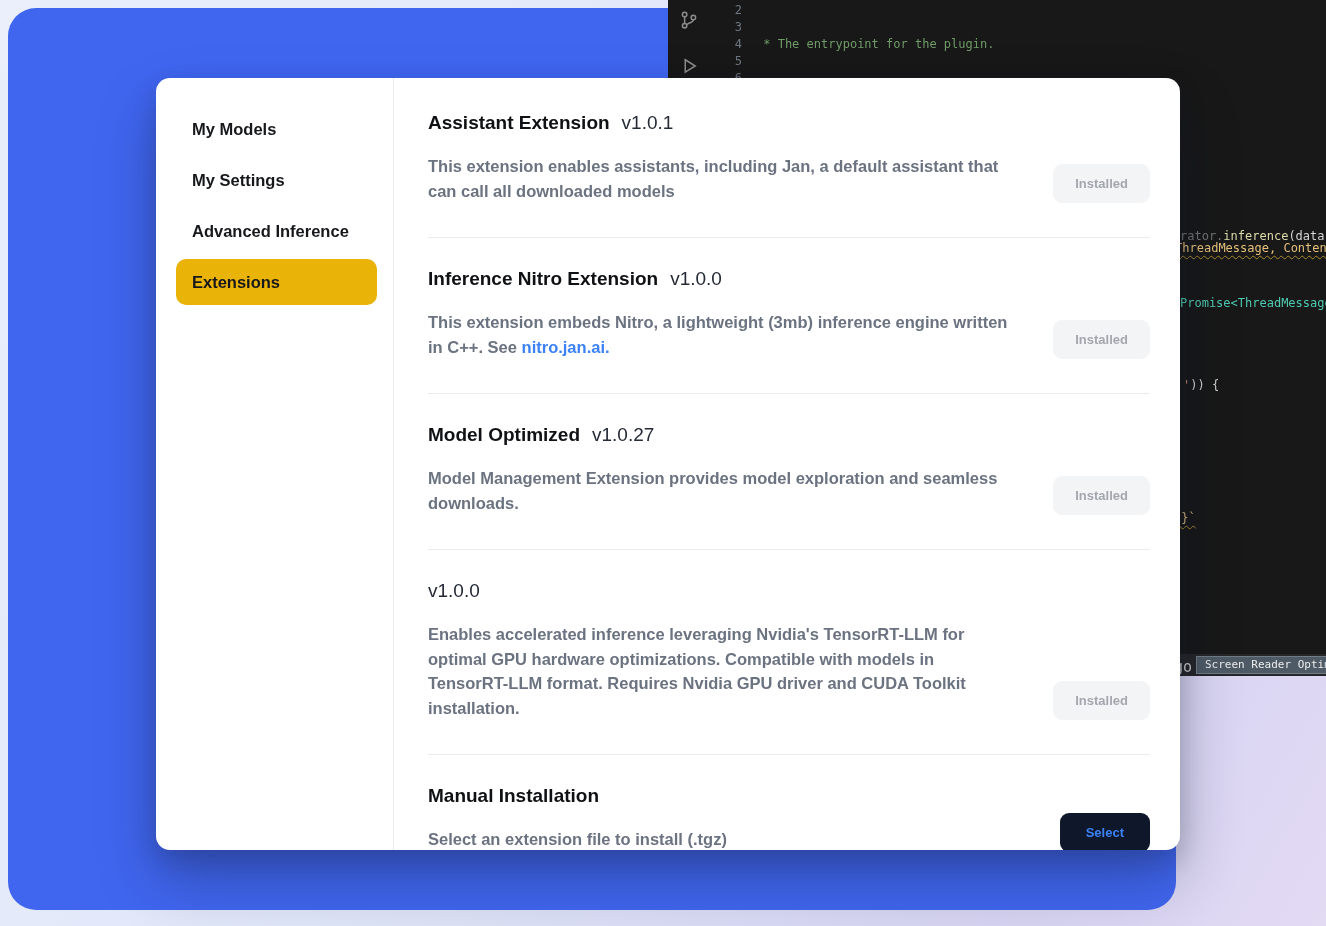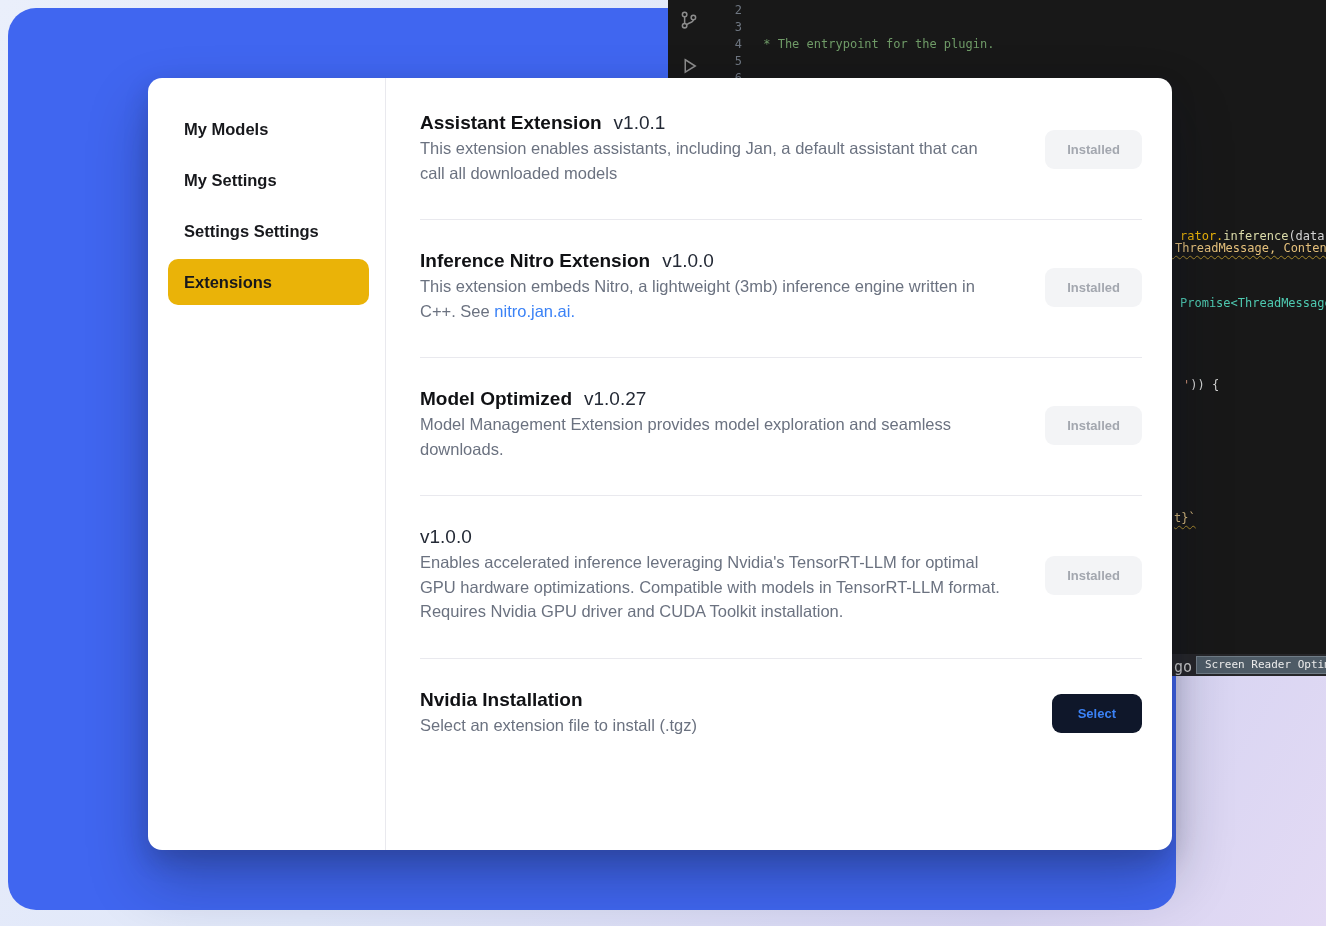--- a/index.html
+++ b/index.html
@@ -27,56 +27,56 @@
   .code-line { height: 17px; white-space: pre; }
   .comment { color: #6f9b67; }
   .kw { color: #c586c0; }
   .punct { color: #d4d4d4; }
   .imports {
     color: #e5c07b;
     text-decoration: underline; text-decoration-style: wavy;
     text-decoration-color: #a98a2d; text-decoration-thickness: 1px; text-underline-offset: 3px;
   }
   .frag { position: absolute; white-space: pre; }
-  .frag-ident { color: #eab308; }
+  .frag-ident { color: #737373; }
   .frag-fn { color: #dcdcaa; }
   .frag-plain { color: #d4d4d4; }
   .frag-type { color: #4ec9b0; }
   .frag-str { color: #ce9178; }
   .frag-tpl {
     color: #d7ba7d;
     text-decoration: underline; text-decoration-style: wavy;
     text-decoration-color: #a98a2d; text-decoration-thickness: 1px; text-underline-offset: 3px;
   }
   .status-bar { position: absolute; left: 0; bottom: 0; width: 100%; height: 22px; background: #262629; }
   .status-text { position: absolute; left: 506px; top: 4px; font-size: 15px; color: #cccccc; }
   .status-chip {
     position: absolute; left: 528px; top: 2px; font-size: 11px; color: #ececec;
     background: #4e5b66; border: 1px solid #707c86; padding: 1px 8px 2px; white-space: nowrap;
   }
   
   .modal {
-    position: absolute; left: 148px; top: 78px; width: 1024px; height: 772px;
+    position: absolute; left: 156px; top: 78px; width: 1024px; height: 772px;
     background: #ffffff; border-radius: 14px; z-index: 10; display: flex; overflow: hidden;
     box-shadow: 0 30px 60px rgba(15,23,42,.30), 0 10px 24px rgba(15,23,42,.18);
   }
   .sidebar { width: 238px; flex-shrink: 0; border-right: 1px solid #e9e9ee; padding: 28px 16px 0 20px; }
   .side-item {
     height: 46px; display: flex; align-items: center; padding: 0 16px; margin-bottom: 5px;
     border-radius: 10px; font-weight: 700; font-size: 16.5px; color: #17181c; cursor: pointer;
   }
   .side-item.active { background: #eab308; }
   .content { flex: 1; min-width: 0; padding: 8px 30px 0 34px; }
-  .row { display: flex; align-items: center; border-top: 1px solid #e9e9ee; padding: 30px 0 34px; }
+  .row { display: flex; align-items: flex-end; border-top: 1px solid #e9e9ee; padding: 30px 0 34px; }
   .row:first-child { border-top: none; padding-top: 26px; }
   .row-main { flex: 1; min-width: 0; padding-right: 36px; }
   .title-line { display: flex; align-items: baseline; gap: 12px; }
   .ext-name { font-size: 19px; font-weight: 700; color: #101114; }
   .ext-version { font-size: 19px; color: #242a36; }
-  .ext-desc { margin: 2px 0 0; font-size: 16.5px; line-height: 24.5px; color: #6b7280; max-width: 585px; }
+  .ext-desc { margin: 20px 0 0; font-size: 16.5px; line-height: 24.5px; color: #6b7280; max-width: 585px; font-weight: bold; }
   .link { color: #3B82F6; cursor: pointer; text-decoration: none; }
   .btn {
     flex-shrink: 0; border: none; border-radius: 9px; margin-top: 2px;
     font-family: inherit; font-size: 13px; font-weight: 600; padding: 12px 22px;
   }
   .btn-installed { background: #f3f4f6; color: #a3a7af; cursor: default; }
   .btn-select { background: #0f172a; color: #3b82f6; cursor: pointer; padding: 12px 26px; }
 </style>
 </head>
 <body>
@@ -122,21 +122,21 @@
   <div class="status-bar">
     <span class="status-text">go</span>
     <span class="status-chip">Screen Reader Optimized</span>
   </div>
 </div>
 
 <div class="modal">
   <aside class="sidebar">
     <div class="side-item">My Models</div>
     <div class="side-item">My Settings</div>
-    <div class="side-item">Settings Settings</div>
+    <div class="side-item">Advanced Inference</div>
     <div class="side-item active">Extensions</div>
   </aside>
 
   <section class="content">
 
     <div class="row">
       <div class="row-main">
         <div class="title-line">
           <span class="ext-name">Assistant Extension</span>
           <span class="ext-version">v1.0.1</span>
@@ -174,21 +174,21 @@
           <span class="ext-version">v1.0.0</span>
         </div>
         <p class="ext-desc">Enables accelerated inference leveraging Nvidia's TensorRT-LLM for optimal GPU hardware optimizations. Compatible with models in TensorRT-LLM format. Requires Nvidia GPU driver and CUDA Toolkit installation.</p>
       </div>
       <button class="btn btn-installed">Installed</button>
     </div>
 
     <div class="row">
       <div class="row-main">
         <div class="title-line">
-          <span class="ext-name">Nvidia Installation</span>
+          <span class="ext-name">Manual Installation</span>
         </div>
         <p class="ext-desc">Select an extension file to install (.tgz)</p>
       </div>
       <button class="btn btn-select">Select</button>
     </div>
 
   </section>
 </div>
 
 </body></html>

